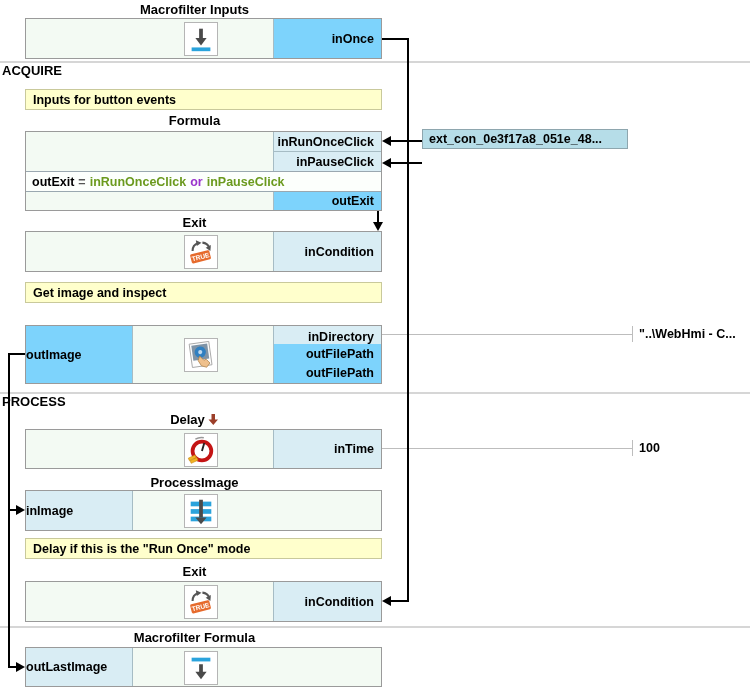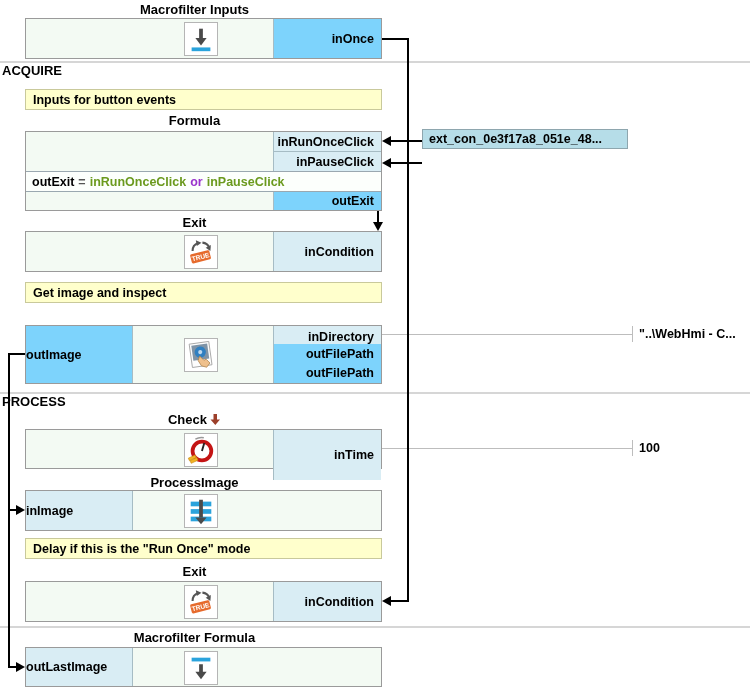--- a/index.html
+++ b/index.html
@@ -120,38 +120,38 @@
     <div class="port-r p-blue" style="top:0;height:26px;border-bottom:4px solid #000000">inDirectory</div>
     <div class="port-r p-lav" style="top:18px;height:21px;border-bottom:1px solid #a6bcc4">outFilePath</div>
     <div class="port-r p-lav" style="top:37px;height:20px">outFilePath</div>
   </div>
 
   <div class="gwire" style="left:382px;top:334px;width:250px;height:1px"></div>
   <div class="gwire" style="left:632px;top:326px;width:1px;height:16px"></div>
   <div class="val" style="left:639px;top:327px">"..\WebHmi - C...</div>
 
   <div class="title" style="top:412px">
-    <span>Check</span>
+    <span>Delay</span>
     <svg width="11" height="13">
       <path d="M3.5 1 h3.5 v5.5 h3 L5.3 12 0.5 6.5 h3 z" fill="#9c3f2a"></path>
     </svg>
   </div>
   <div class="block" style="top:429px;height:40px">
     <div class="iconbox" style="top:3px">
       <svg viewBox="0 0 32 32" width="30" height="30">
         <path d="M10 4.5 a13 13 0 0 1 9 -1.5" stroke="#999" stroke-width="1.5" fill="none"></path>
         <circle cx="17" cy="17" r="10" fill="#ffffff" stroke="#c41414" stroke-width="4"></circle>
         <line x1="17" y1="17" x2="19.5" y2="8.5" stroke="#222" stroke-width="2"></line>
         <g transform="rotate(-25 8 26)">
           <rect x="3.5" y="22.5" width="8" height="3" fill="#f2b324" stroke="#c78c12" stroke-width="0.6"></rect>
           <rect x="4" y="25.8" width="8" height="3" fill="#f2b324" stroke="#c78c12" stroke-width="0.6"></rect>
         </g>
       </svg>
     </div>
-    <div class="port-r p-blue" style="top:0;height:50px">inTime</div>
+    <div class="port-r p-blue" style="top:0;height:38px">inTime</div>
   </div>
 
   <div class="gwire" style="left:382px;top:448px;width:250px;height:1px"></div>
   <div class="gwire" style="left:632px;top:440px;width:1px;height:16px"></div>
   <div class="val" style="left:639px;top:441px">100</div>
 
   <div class="title" style="top:475px">ProcessImage</div>
   <div class="block" style="top:490px;height:41px">
     <div class="port-l p-blue">inImage</div>
     <div class="iconbox" style="top:3px">

